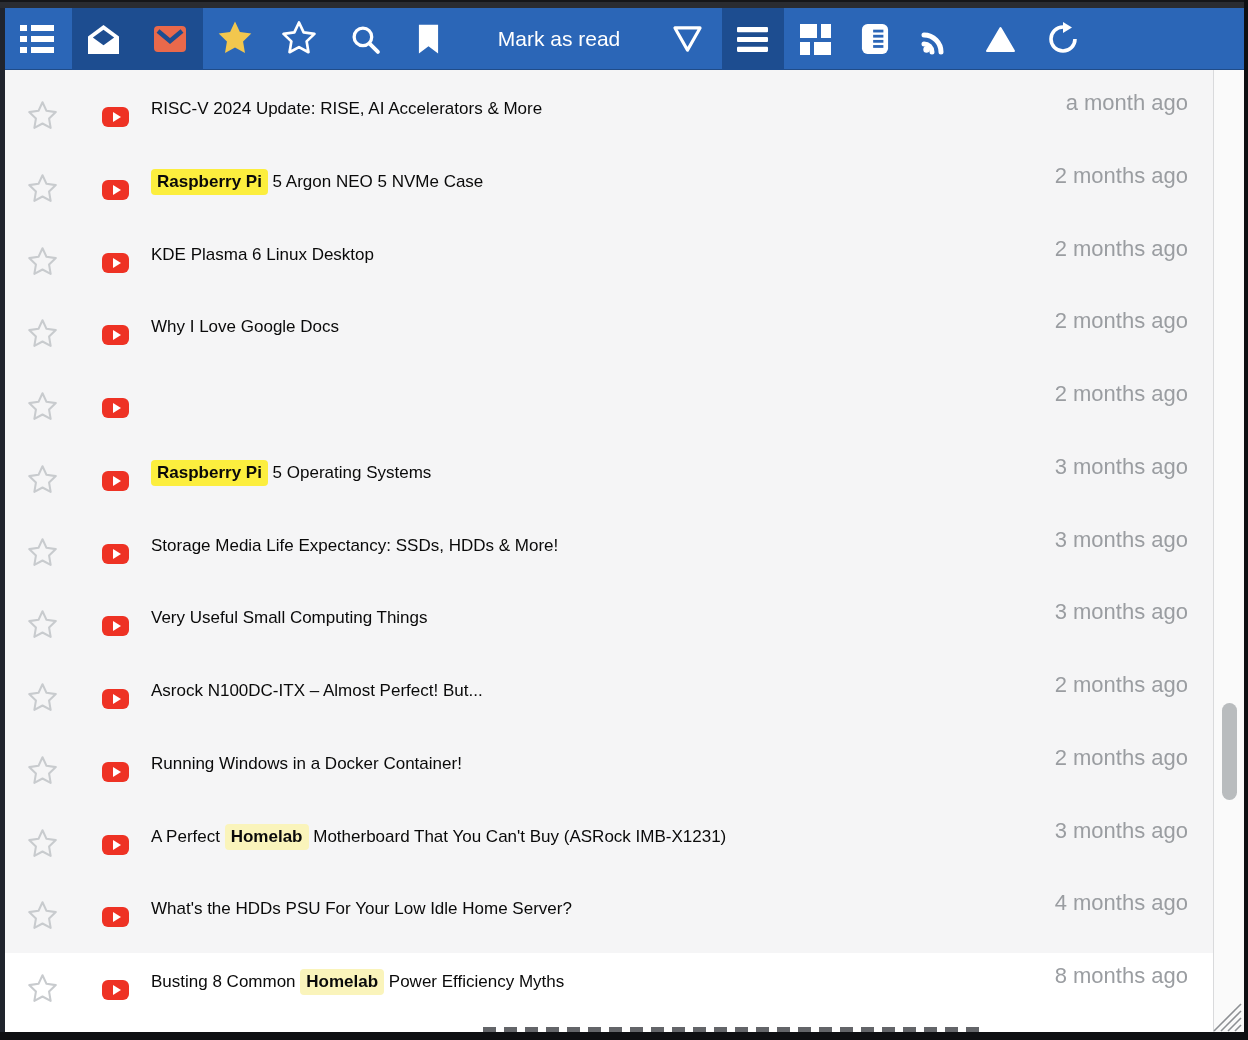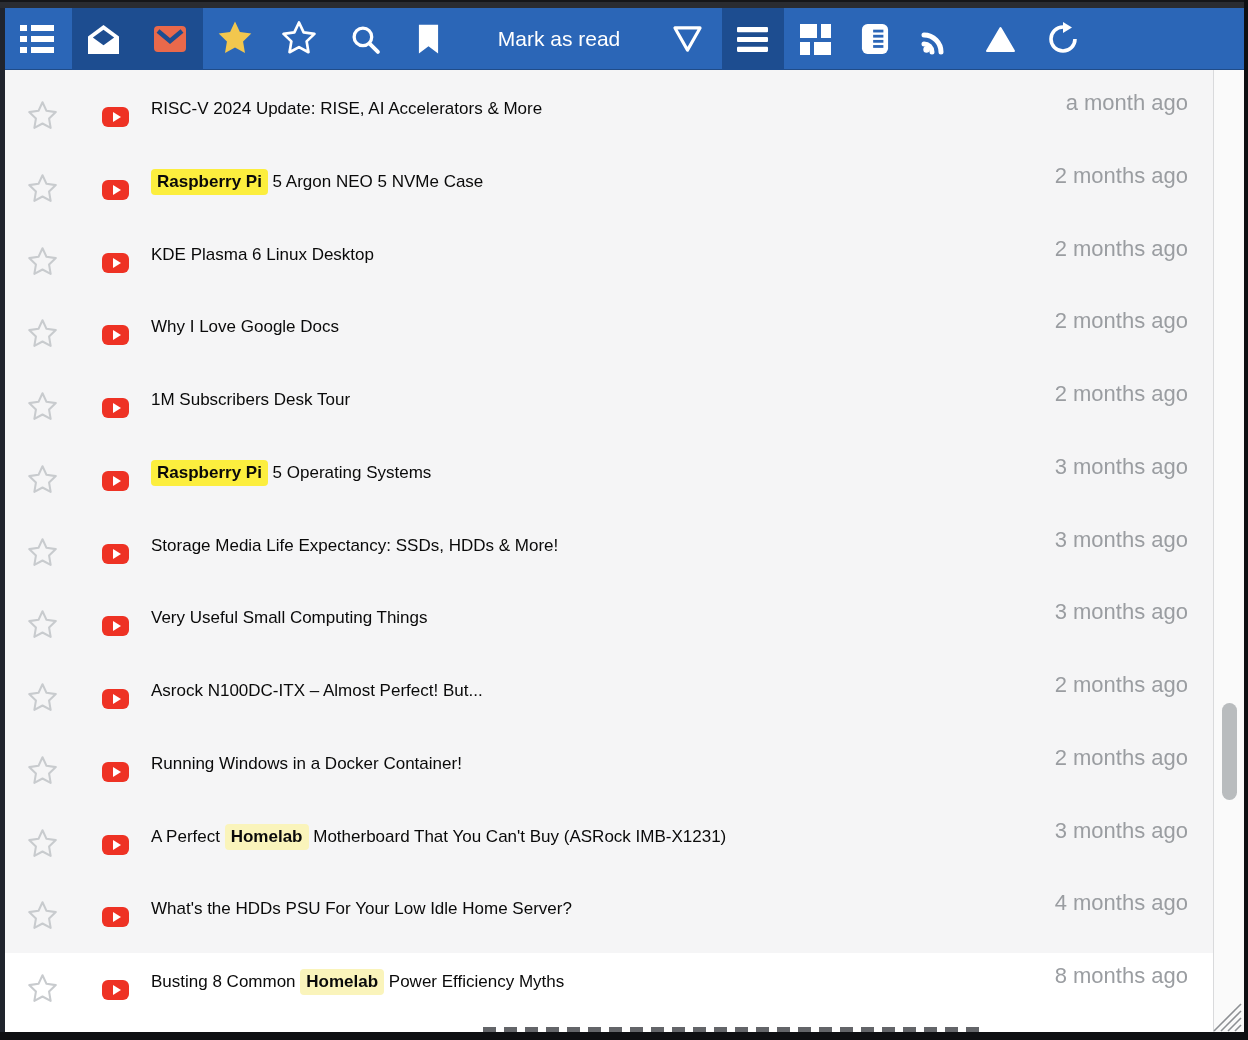--- a/index.html
+++ b/index.html
@@ -263,21 +263,20 @@
     </div>
       <div class="row" style="top: 301px;">
       <span class="row-star">
         <svg width="31" height="31" viewBox="0 0 24 24" fill="none" stroke="currentColor" stroke-width="1.6" stroke-linejoin="round">
           <path d="M12 1l3.1 6.6 7.2 1-5.2 5 1.2 7.2L12 17.4 5.7 20.8l1.2-7.2-5.2-5 7.2-1z"></path>
         </svg>
       </span>
       <span class="yt">
           <span class="yt-tri"></span>
         </span>
-      <div class="row-title"><span>1M Subscribers Desk Tour</span></div>
       <div class="row-time">2 months ago</div>
     </div>
       <div class="row" style="top: 374px;">
       <span class="row-star">
         <svg width="31" height="31" viewBox="0 0 24 24" fill="none" stroke="currentColor" stroke-width="1.6" stroke-linejoin="round">
           <path d="M12 1l3.1 6.6 7.2 1-5.2 5 1.2 7.2L12 17.4 5.7 20.8l1.2-7.2-5.2-5 7.2-1z"></path>
         </svg>
       </span>
       <span class="yt">
           <span class="yt-tri"></span>

